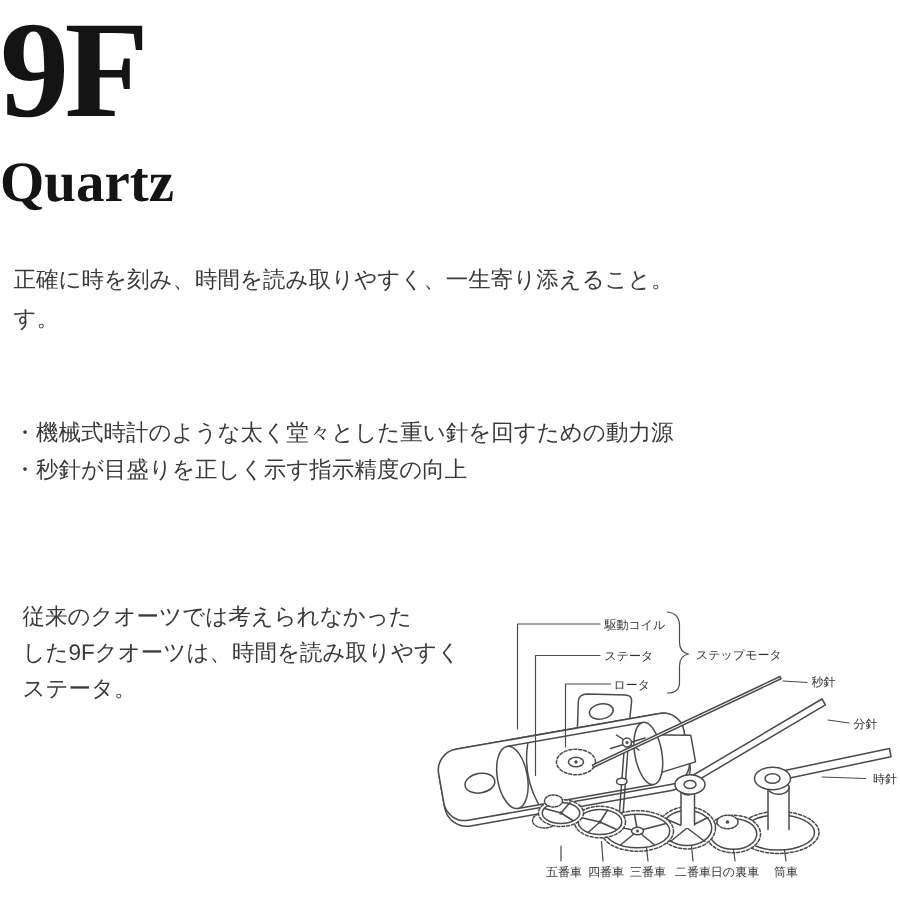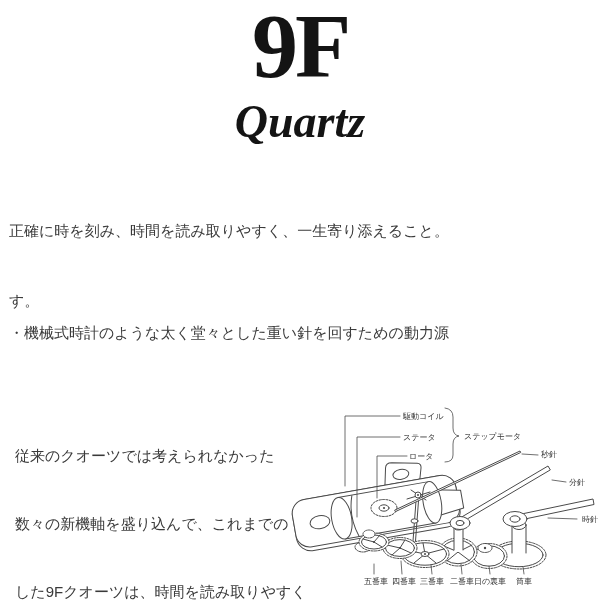--- a/index.html
+++ b/index.html
@@ -3,26 +3,26 @@
 <meta charset="utf-8">
 <style>
   html,body{margin:0;padding:0;}
   body{
     width:600px;height:600px;position:relative;overflow:hidden;
     background:#ffffff;color:#3a3a3a;
     font-family:"Liberation Sans", sans-serif;
   }
   .abs{position:absolute;}
   .heading{
-    left:0;right:0;text-align:center;color:#141414;
+    left:0;right:0;color:#141414;
     font-family:"Liberation Serif", serif;font-weight:bold;
   }
   #title9f{top:2px;font-size:92px;line-height:88px;letter-spacing:-3px;}
-  #subtitle{top:101px;font-size:46px;line-height:42px;font-style:italic;}
-  .para div{white-space:nowrap;margin-top:44px;}
+  #subtitle{top:101px;font-size:38px;line-height:42px;}
+  .para div{white-space:nowrap;}
   #intro{left:9px;top:174px;font-size:15px;line-height:26px;}
   #features{left:9px;top:276px;font-size:15px;line-height:25px;}
   #description{left:15px;top:400px;font-size:15px;line-height:24px;}
   #diagram{left:290px;top:395px;}
   #diagram text{
     font-family:"Liberation Sans", sans-serif;
     font-size:8px;fill:#333;stroke:none;
   }
 </style>
 </head>
@@ -31,25 +31,25 @@
 <div id="title9f" class="abs heading">9F</div>
 <div id="subtitle" class="abs heading">Quartz</div>
 
 <div id="intro" class="abs para">
   <div>正確に時を刻み、時間を読み取りやすく、一生寄り添えること。</div>
   <div>す。</div>
 </div>
 
 <div id="features" class="abs para">
   <div>・機械式時計のような太く堂々とした重い針を回すための動力源</div>
+  <div>・秒針が目盛りを正しく示す指示精度の向上</div>
 </div>
 
 <div id="description" class="abs para">
   <div>従来のクオーツでは考えられなかった</div>
-  <div>数々の新機軸を盛り込んで、これまでの</div>
   <div>した9Fクオーツは、時間を読み取りやすく</div>
   <div>ステータ。</div>
 </div>
 
 <svg id="diagram" class="abs" width="310" height="205" viewBox="0 0 310 205" xmlns="http://www.w3.org/2000/svg">
   <g stroke="#4a4a4a" stroke-width="1" fill="none" stroke-linecap="round" stroke-linejoin="round">
 
     <g transform="translate(0,107) rotate(-10)">
       <path d="M96,2 L100,-17 Q101,-22 107,-21 L132,-16 Q136,-15 135,-11 L131,3" fill="#fff"></path>
       <ellipse cx="114" cy="-8" rx="8" ry="5"></ellipse>

